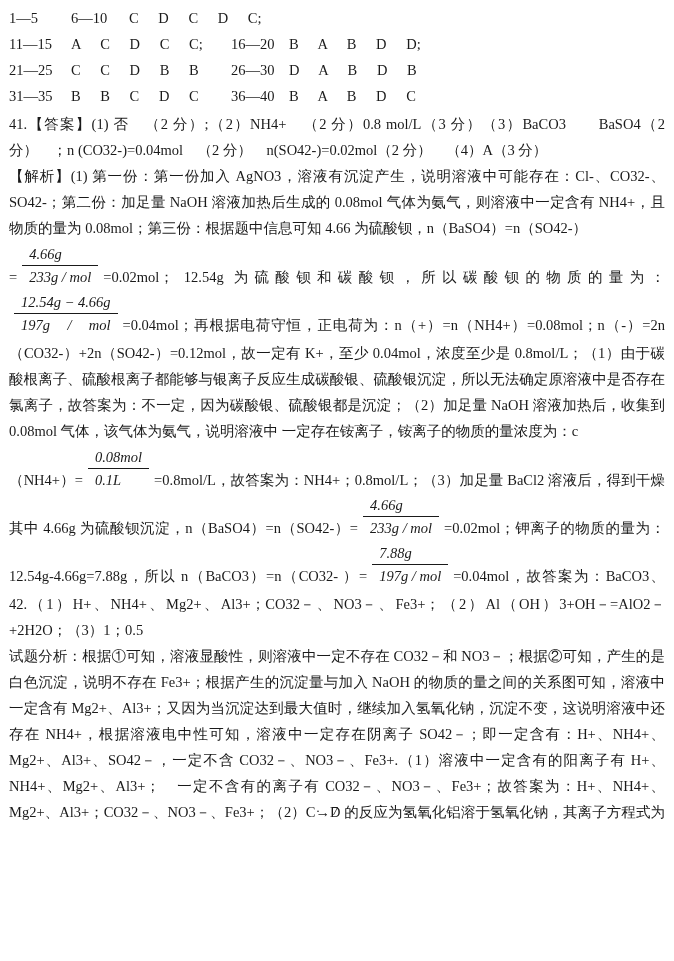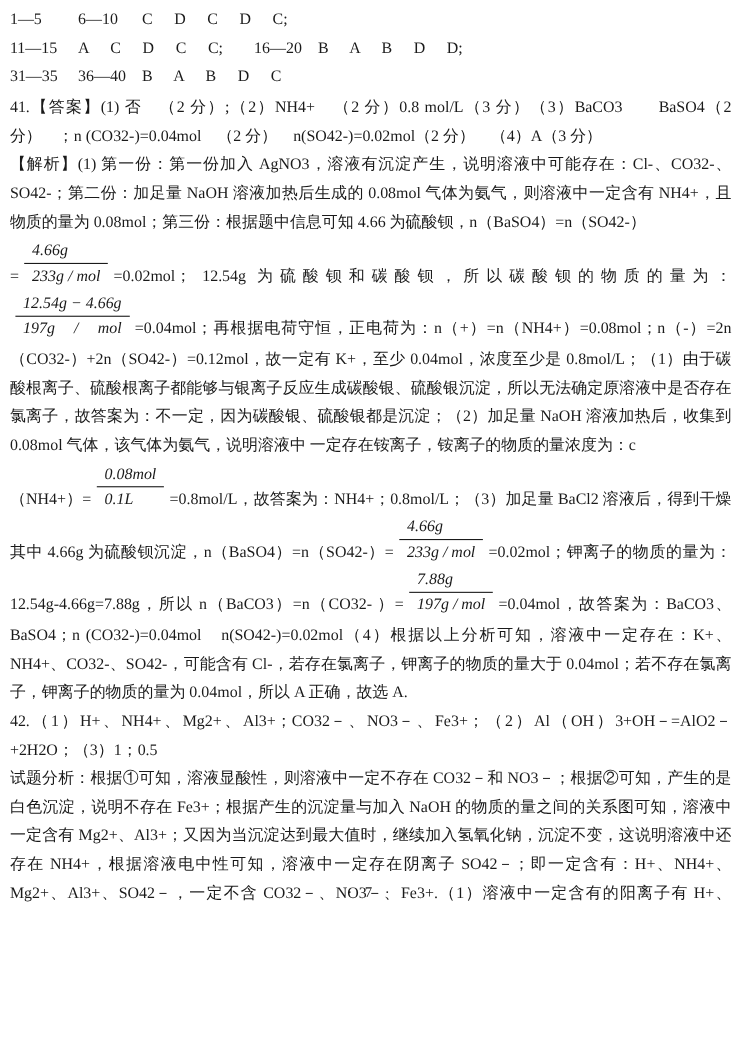--- a/index.html
+++ b/index.html
@@ -66,21 +66,28 @@
       <span class="rng2">6—10</span>
       <span class="lts2">C D C D C;</span>
     </div>
     <div class="ans-row">
       <span class="rng">11—15</span>
       <span class="lts">A C D C C;</span>
       <span class="rng2">16—20</span>
       <span class="lts2">B A B D D;</span>
     </div>
     <div class="ans-row">
+      <span class="rng">21—25</span>
+      <span class="lts">C C D B B</span>
+      <span class="rng2">26—30</span>
+      <span class="lts2">D A B D B</span>
+    </div>
+    <div class="ans-row">
       <span class="rng">31—35</span>
+      <span class="lts">B B C D C</span>
       <span class="rng2">36—40</span>
       <span class="lts2">B A B D C</span>
     </div>
   </div>
 
   <div class="para">41.【答案】(1) 否　（2 分）;（2）NH4+　（2 分）0.8 mol/L（3 分）（3）BaCO3　　BaSO4（2 分）　；n (CO32-)=0.04mol　（2 分）　n(SO42-)=0.02mol（2 分）　（4）A（3 分）</div>
 
   <div class="para">【解析】(1) 第一份：第一份加入 AgNO3，溶液有沉淀产生，说明溶液中可能存在：Cl-、CO32-、SO42-；第二份：加足量 NaOH 溶液加热后生成的 0.08mol 气体为氨气，则溶液中一定含有 NH4+，且物质的量为 0.08mol；第三份：根据题中信息可知 4.66 为硫酸钡，n（BaSO4）=n（SO42-）</div>
 
   <div class="frac-line">
@@ -99,20 +106,19 @@
 
 
   <div class="frac-line">
     <span>其中 4.66g 为硫酸钡沉淀，n（BaSO4）=n（SO42-）=</span><span class="frac"><span class="num">4.66g</span><span class="den">233g / mol</span></span><span>=0.02mol；钾离子的物质的量为：</span>
   </div>
 
   <div class="frac-line">
     <span>12.54g-4.66g=7.88g，所以 n（BaCO3）=n（CO32- ）=</span><span class="frac"><span class="num">7.88g</span><span class="den">197g / mol</span></span><span>=0.04mol，故答案为：BaCO3、</span>
   </div>
 
-  <div class="para">BaSO4；n (CO32-)=0.04mol　n(SO42-)=0.02mol（4）根据以上分析可知，溶液中一定存在：K+、NH4+、CO32-、SO42-，可能含有 Cl-，若存在氯离子，钾离子的物质的量大于 0.04mol；若不存在氯离子，钾离子的物质的量为 0.04mol，所以 A 正确，故选 A.</div>
 
   <div class="para">42.（1）H+、NH4+、Mg2+、Al3+；CO32－、NO3－、Fe3+；（2）Al（OH）3+OH－=AlO2－+2H2O；（3）1；0.5</div>
   <div class="para">试题分析：根据①可知，溶液显酸性，则溶液中一定不存在 CO32－和 NO3－；根据②可知，产生的是白色沉淀，说明不存在 Fe3+；根据产生的沉淀量与加入 NaOH 的物质的量之间的关系图可知，溶液中一定含有 Mg2+、Al3+；又因为当沉淀达到最大值时，继续加入氢氧化钠，沉淀不变，这说明溶液中还存在 NH4+，根据溶液电中性可知，溶液中一定存在阴离子 SO42－；即一定含有：H+、NH4+、Mg2+、Al3+、SO42－，一定不含 CO32－、NO3－、Fe3+.（1）溶液中一定含有的阳离子有 H+、NH4+、Mg2+、Al3+；　一定不含有的离子有 CO32－、NO3－、Fe3+；故答案为：H+、NH4+、Mg2+、Al3+；CO32－、NO3－、Fe3+；（2）C→D 的反应为氢氧化铝溶于氢氧化钠，其离子方程式为 Al（OH）3+OH－=AlO2－+2H2O；故答案为：Al（OH）3+OH－=AlO2－+2H2O；（3）根据图像可知，A→B</div>
 
   <div class="page-num">· 7 ·</div>
 
 </div>
 
 </body></html>

